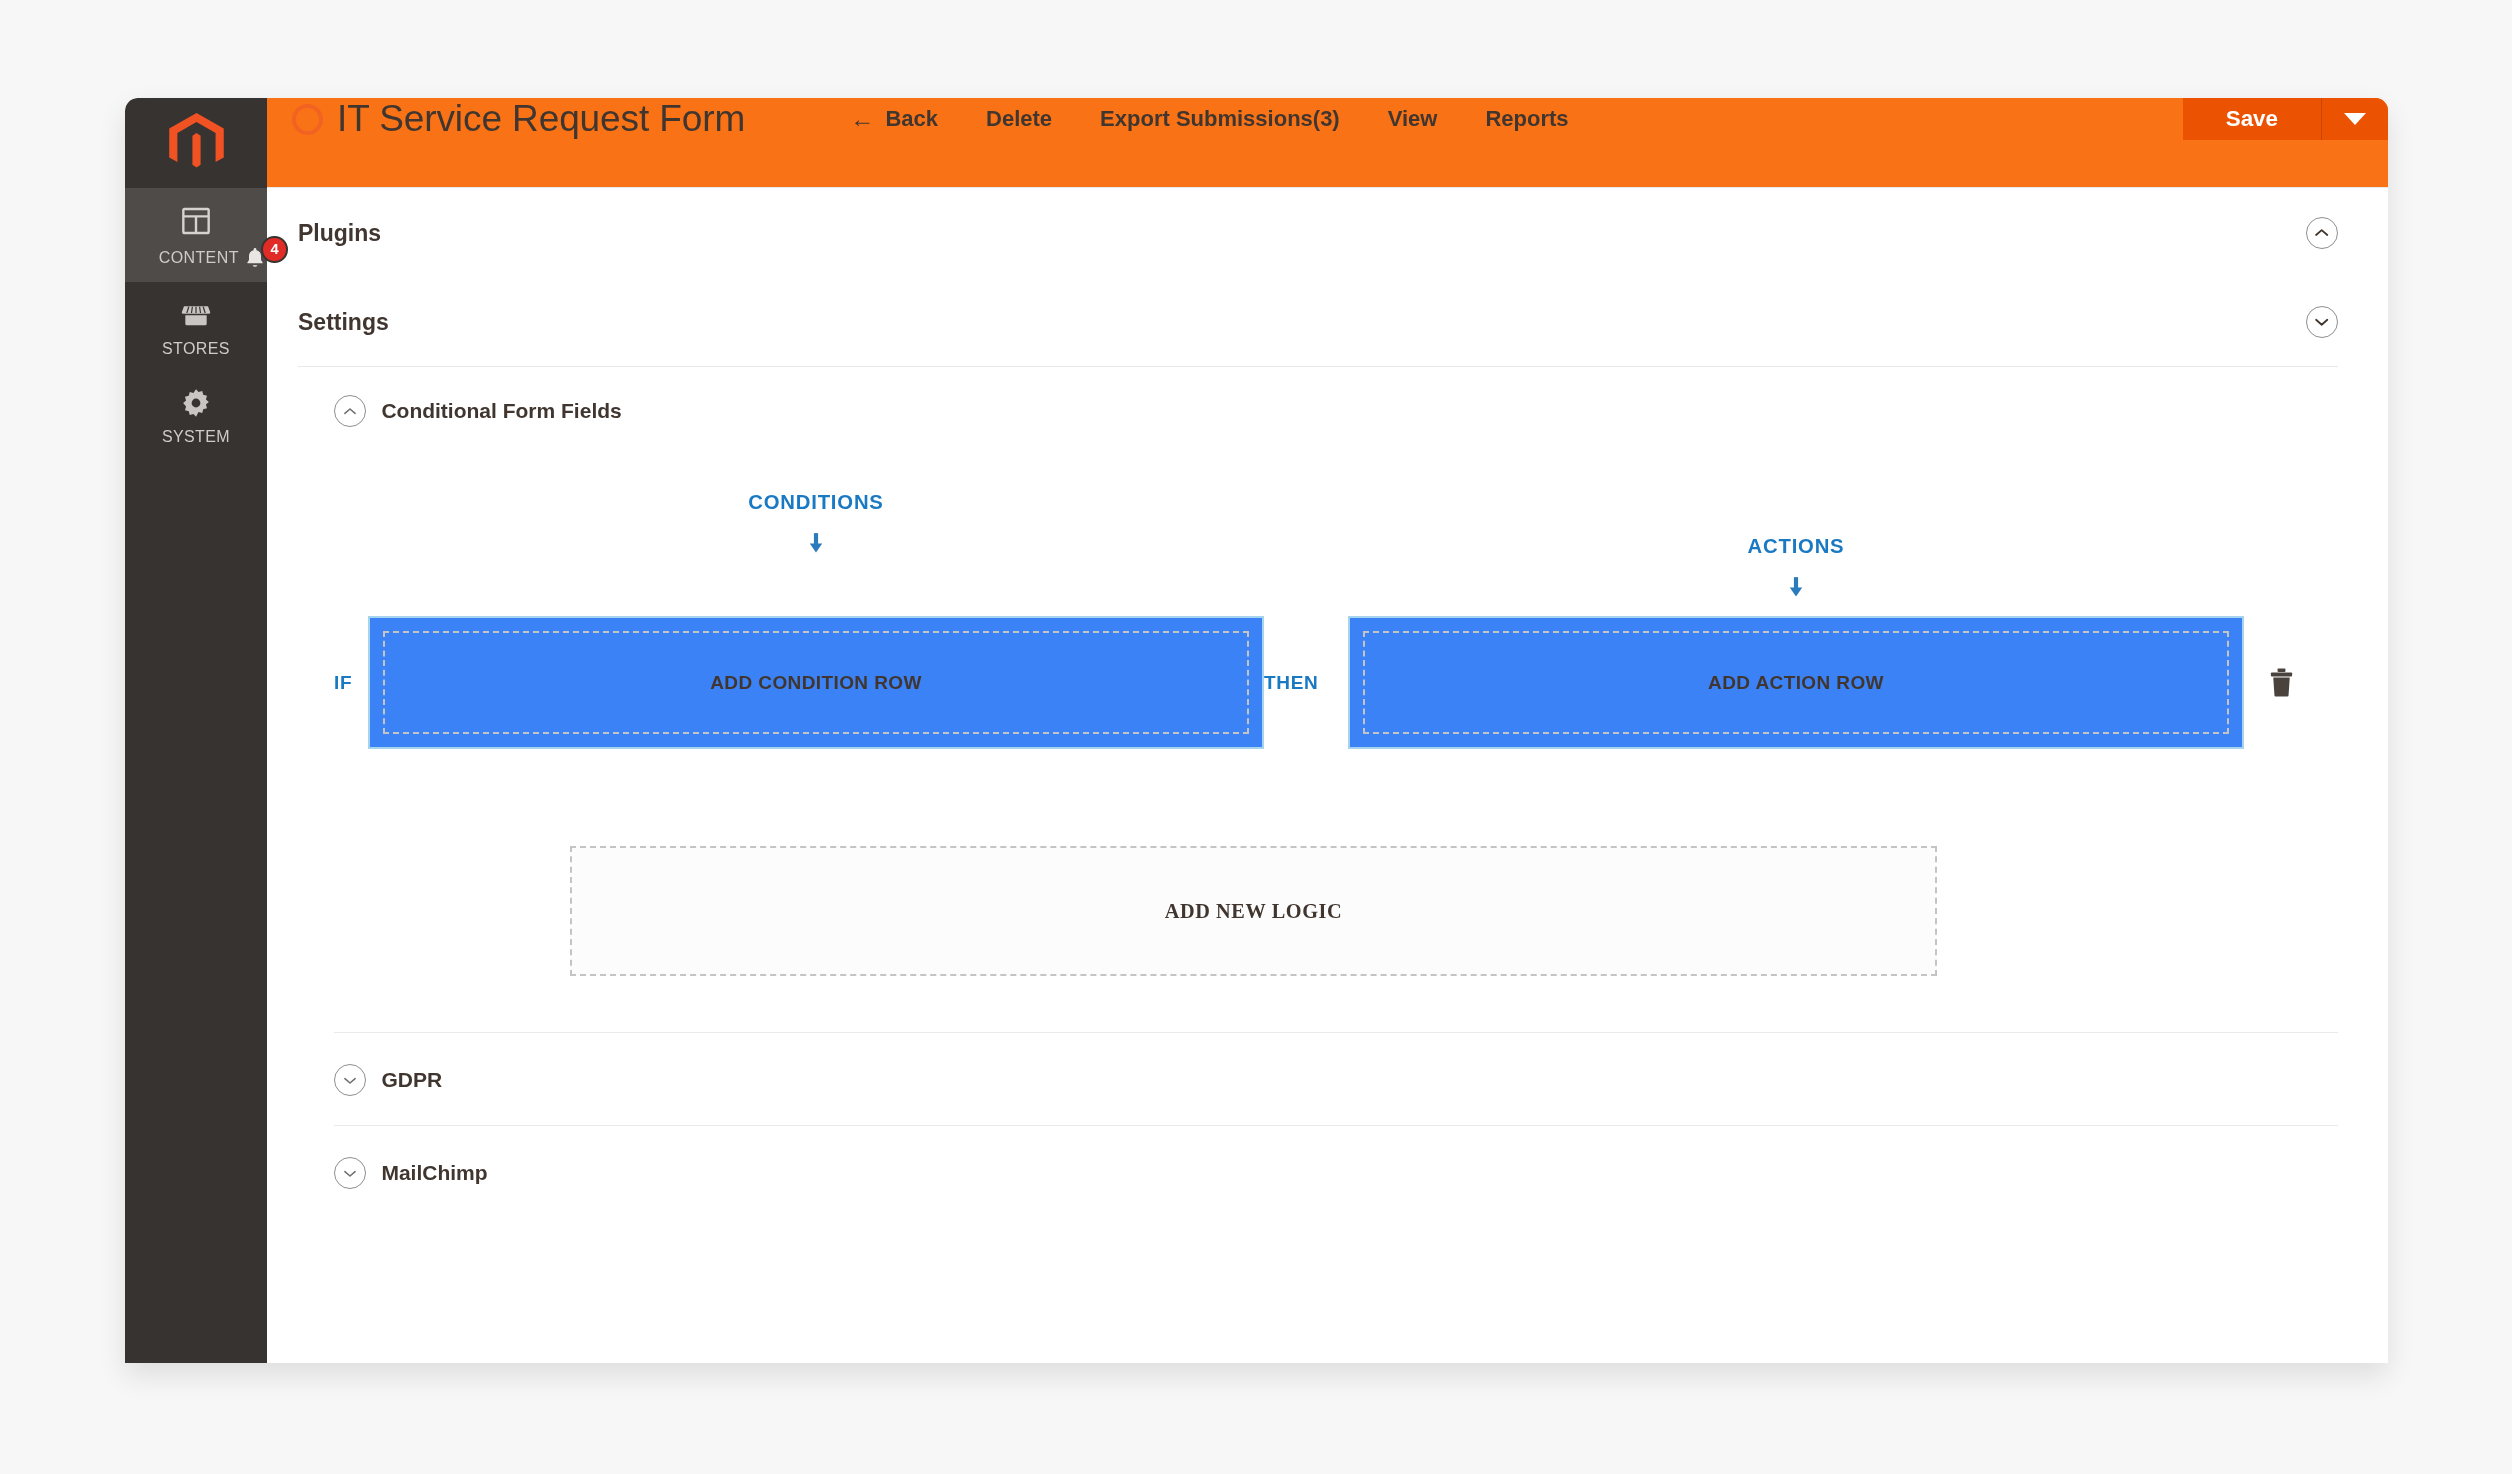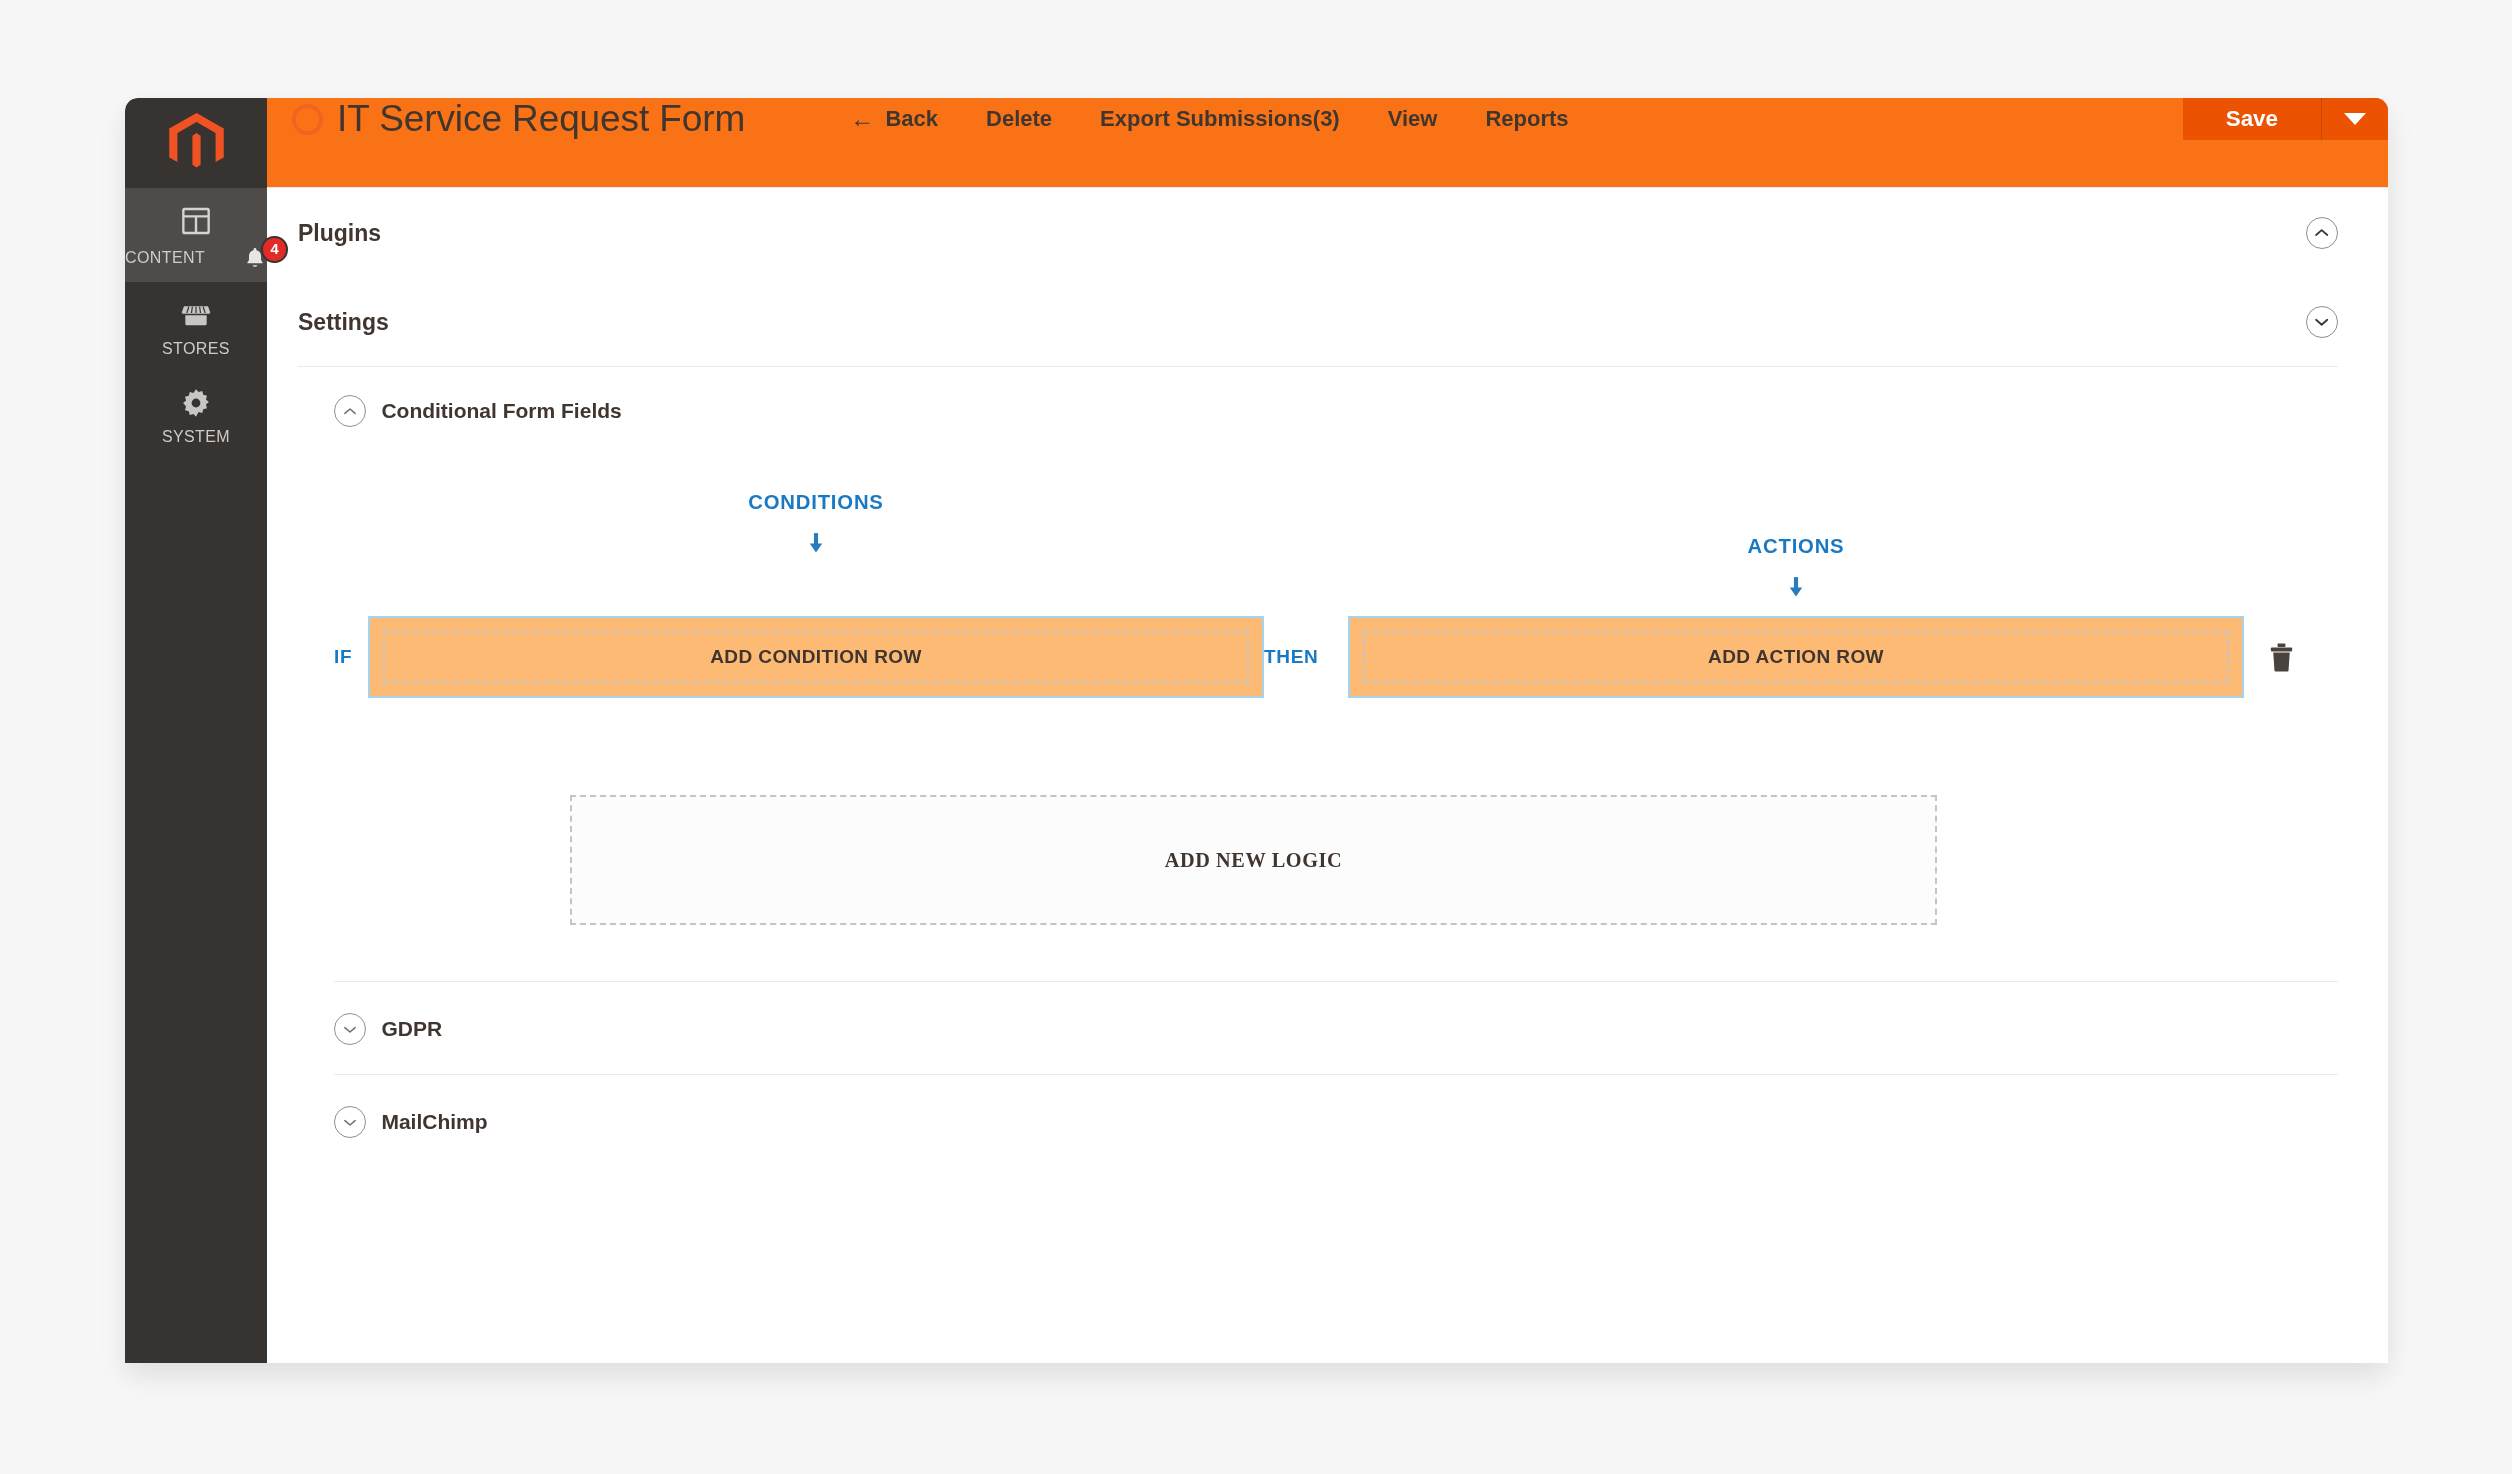--- a/index.html
+++ b/index.html
@@ -56,21 +56,21 @@
   .nav-item.active { background: #4f4b48; }
   .nav-icon { width: 38px; height: 38px; display: flex; align-items: center; justify-content: center; }
   .nav-icon svg { display: block; }
   .nav-label {
     font-size: 16px;
     letter-spacing: 0.4px;
     color: #cfcbc8;
     text-transform: uppercase;
     white-space: nowrap;
   }
-  .nav-row { display: flex; align-items: center; justify-content: space-between; gap: 2.8px; width: 100%; }
+  .nav-row { display: flex; align-items: center; justify-content: flex-end; gap: 2.8px; width: 100%; }
 
   .bell-wrap { position: relative; display: inline-flex; align-items: center; margin-left: 1.4px; }
   .badge {
     position: absolute;
     left: 18px;
     top: -9.8px;
     min-width: 27px;
     height: 27px;
     padding: 0 4.2px;
     border-radius: 13.3px;
@@ -251,23 +251,23 @@
     font-weight: bold;
     color: #1979c3;
     letter-spacing: 0.7px;
     text-align: left;
   }
   .if-label { width: 34px; }
   .then-label { width: 84px; }
 
   .drop-panel {
     width: 896px;
-    height: 82px;
+    height: 133px;
     border: 2.1px solid #a6d4ef;
-    background: #fdba74;
+    background: #3b82f6;
     padding: 13.3px;
   }
   .dashed-btn {
     width: 100%;
     height: 100%;
     border: 2.1px dashed #c4c4c4;
     background: transparent;
     display: flex;
     align-items: center;
     justify-content: center;

